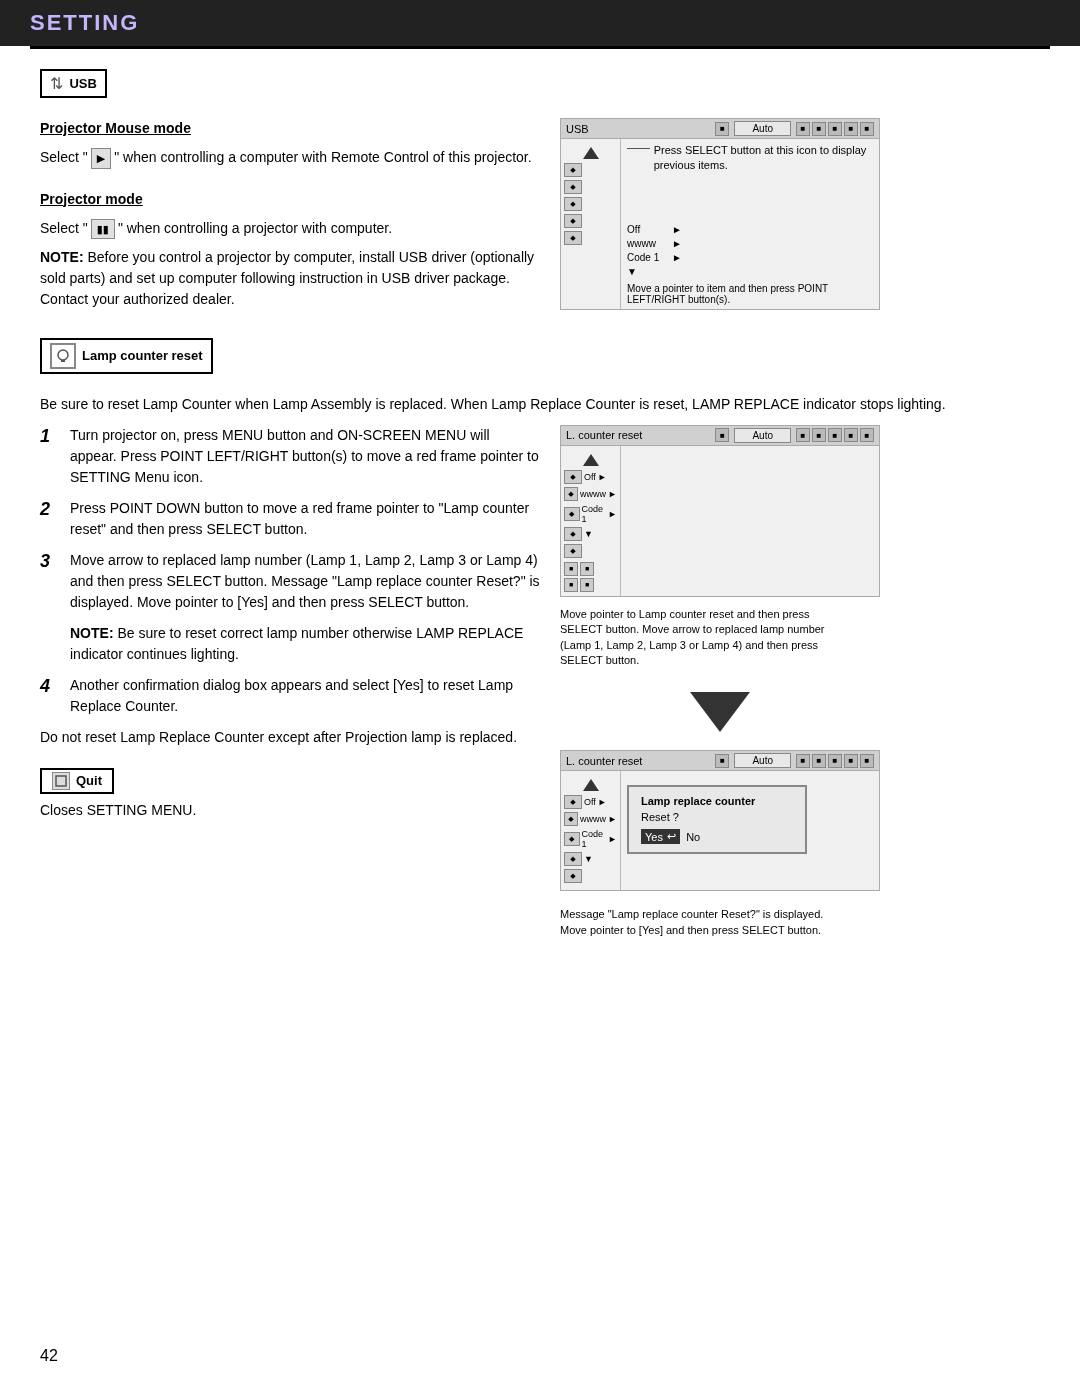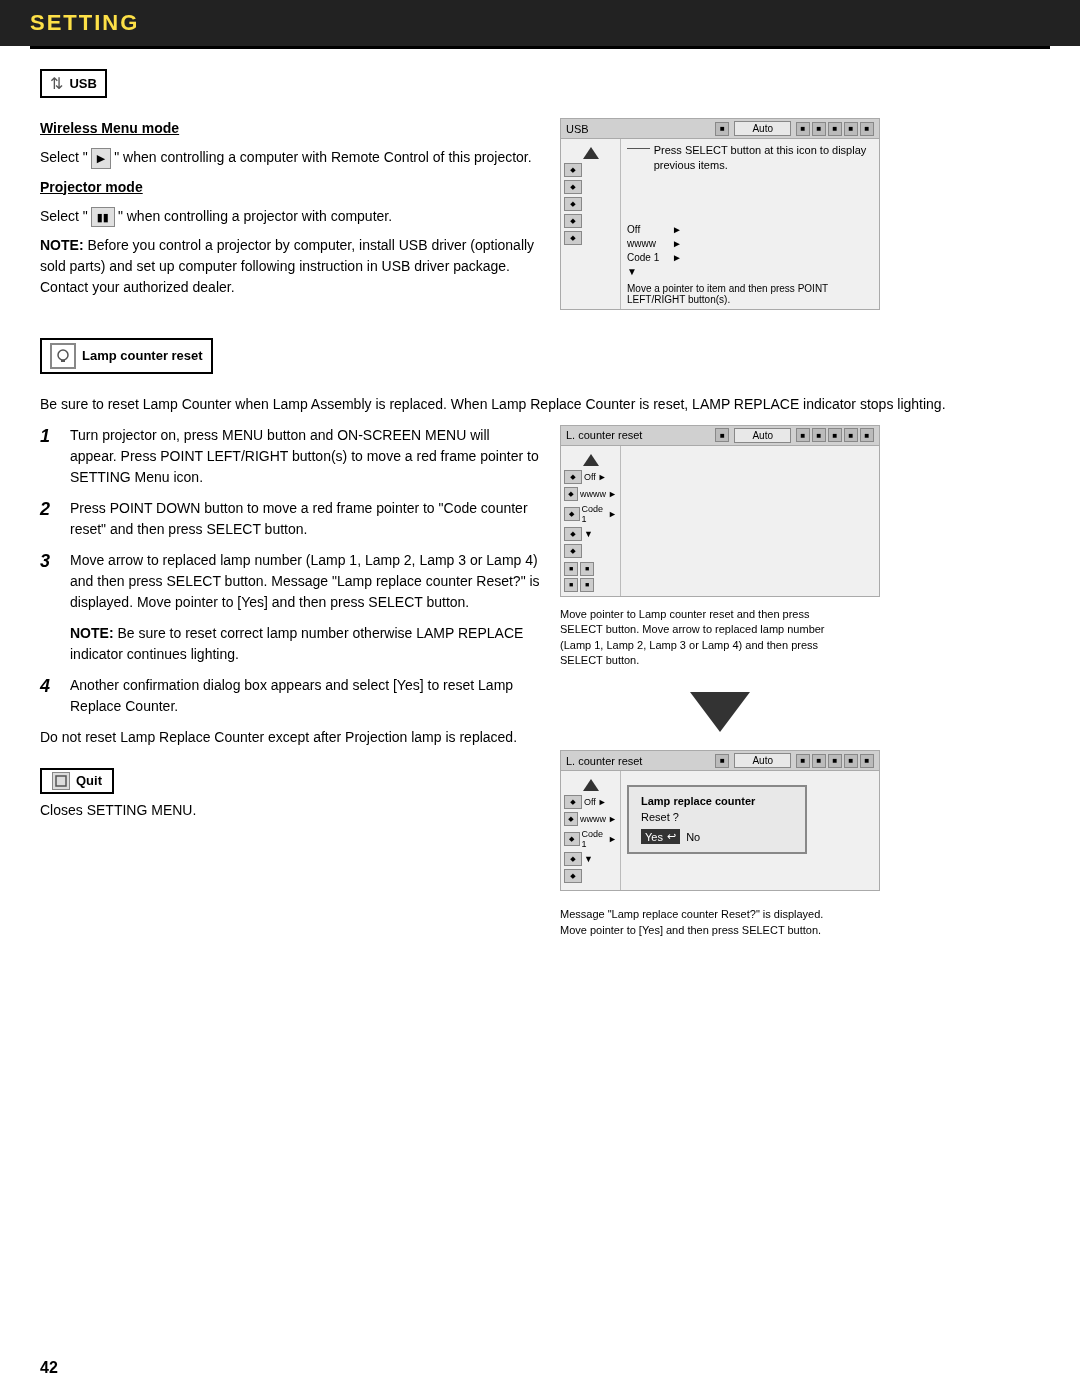--- a/index.html
+++ b/index.html
@@ -14,21 +14,21 @@
     }
 
     
     .page-header {
       background: #222;
       padding: 10px 30px;
       display: flex;
       align-items: center;
     }
     .page-header-title {
-      color: #fde047;
+      color: #c4b5fd;
       font-size: 22px;
       font-weight: bold;
       letter-spacing: 2px;
     }
     .header-line {
       height: 3px;
       background: #000;
       margin: 0 30px;
     }
 
@@ -297,24 +297,24 @@
       background: #ddd;
     }
     .quit-label {
       font-weight: bold;
       font-size: 13px;
     }
 
     
     .page-footer {
       position: absolute;
-      bottom: 20px;
+      bottom: 32px;
       left: 40px;
       font-size: 16px;
-      font-weight: bold;
+      font-weight: normal;
     }
 
     
     .inline-icon {
       display: inline-block;
       border: 1px solid #888;
       padding: 1px 5px;
       font-size: 11px;
       background: #e0e0e0;
       vertical-align: middle;
@@ -336,26 +336,26 @@
     <div style="display:flex; align-items:center; margin-bottom:10px;">
       <div class="icon-label-bar">
         <span class="usb-icon">⇅</span>
         <span class="label-text">USB</span>
       </div>
     </div>
 
     <div class="two-col">
       <div class="col-left">
 
-        <p class="underline-bold">Wireless Menu mode</p>
+        <p class="underline-bold">Projector Mouse mode</p>
         <p>
           Select "<span class="inline-icon">▶</span>" when controlling a computer with Remote Control of this projector.
         </p>
 
-        <p class="underline-bold" style="margin-top:8px;">Projector mode</p>
+        <p class="underline-bold" style="margin-top:20px;">Projector mode</p>
         <p>
           Select "<span class="inline-icon">▮▮</span>" when controlling a projector with computer.
         </p>
 
         <p style="margin-top:8px;">
           <span class="bold">NOTE:</span>
           <span> Before you control a projector by computer, install USB driver (optionally sold parts) and set up computer following instruction in USB driver package. Contact your authorized dealer.</span>
         </p>
       </div>
 
@@ -441,21 +441,21 @@
     <div class="two-col" style="margin-top:10px;">
       <div class="col-left">
 
         <div class="step">
           <div class="step-num">1</div>
           <div class="step-text">Turn projector on, press MENU button and ON-SCREEN MENU will appear.  Press POINT LEFT/RIGHT button(s) to move a red frame pointer to SETTING Menu icon.</div>
         </div>
 
         <div class="step">
           <div class="step-num">2</div>
-          <div class="step-text">Press POINT DOWN button to move a red frame pointer to "Code counter reset" and then press SELECT button.</div>
+          <div class="step-text">Press POINT DOWN button to move a red frame pointer to "Lamp counter reset" and then press SELECT button.</div>
         </div>
 
         <div class="step">
           <div class="step-num">3</div>
           <div class="step-text">Move arrow to replaced lamp number (Lamp 1, Lamp 2, Lamp 3 or Lamp 4) and then press SELECT button.  Message "Lamp replace counter Reset?" is displayed. Move pointer to [Yes] and then press SELECT button.</div>
         </div>
 
         <div class="note-block">
           <span class="note-label">NOTE:</span>
           <span>Be sure to reset correct lamp number otherwise LAMP REPLACE indicator continues lighting.</span>

